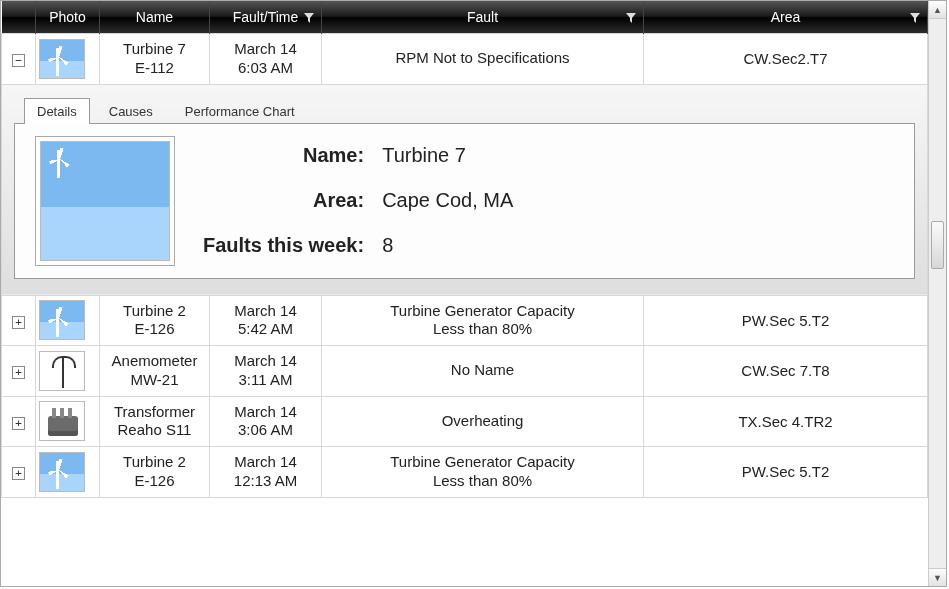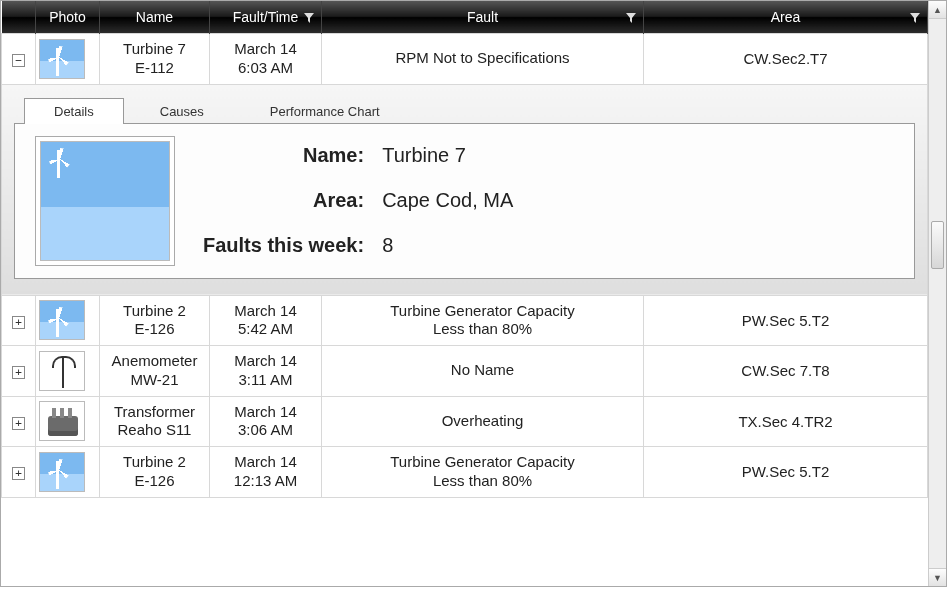--- a/index.html
+++ b/index.html
@@ -177,21 +177,21 @@
   }
   .detail-panel {
     padding: 12px 12px 16px 12px;
   }
   .tabs {
     display:flex;
     gap:0;
     margin-left: 10px;
   }
   .tab {
-    padding: 5px 29px;
+    padding: 5px 12px;
     font-size: 13px;
     color:#333;
     border:1px solid #bbb;
     border-bottom:none;
     background: #ececec;
     cursor:pointer;
     position:relative;
     top:1px;
   }
   .tab.active {

